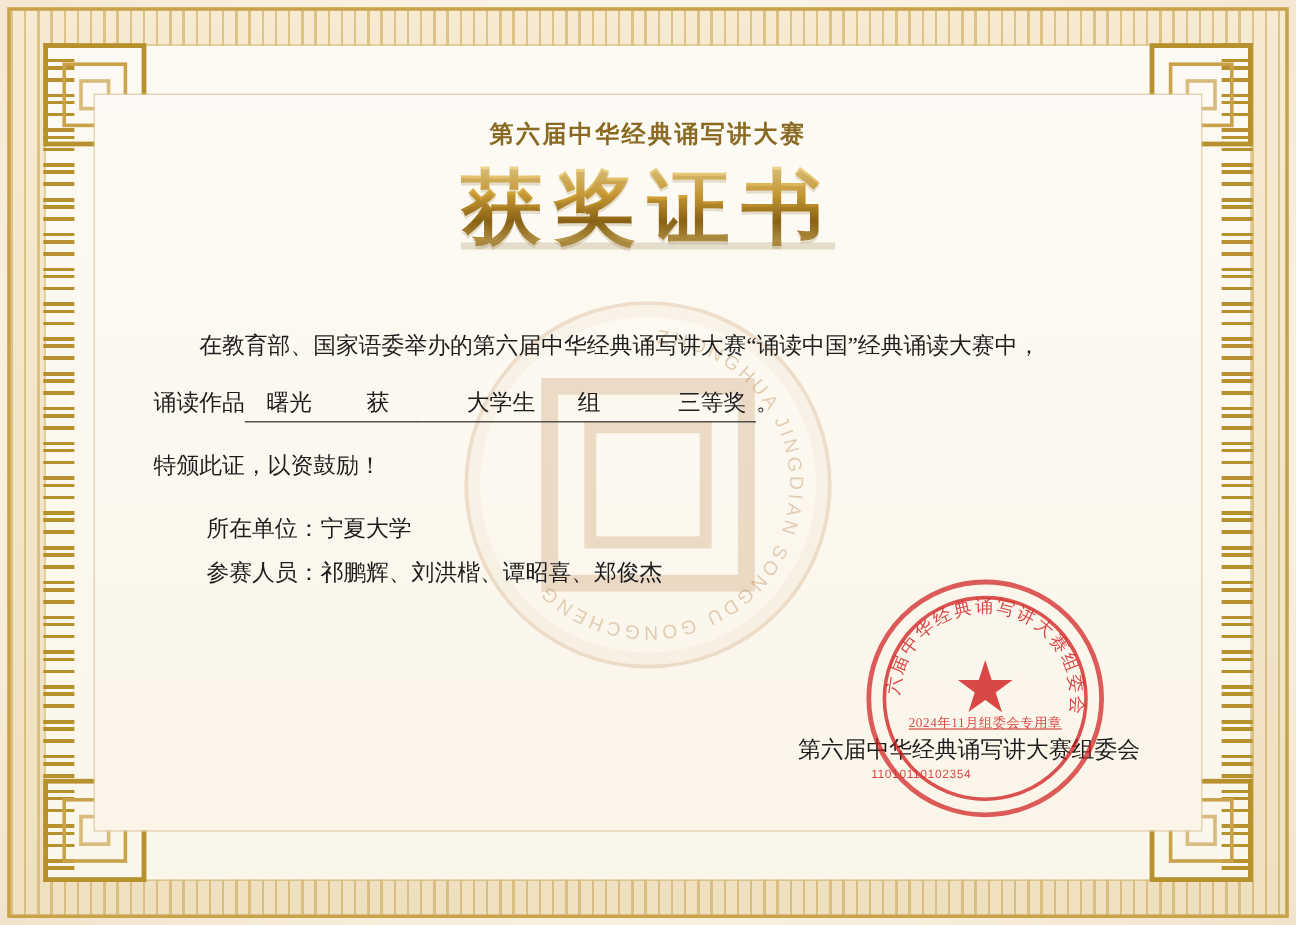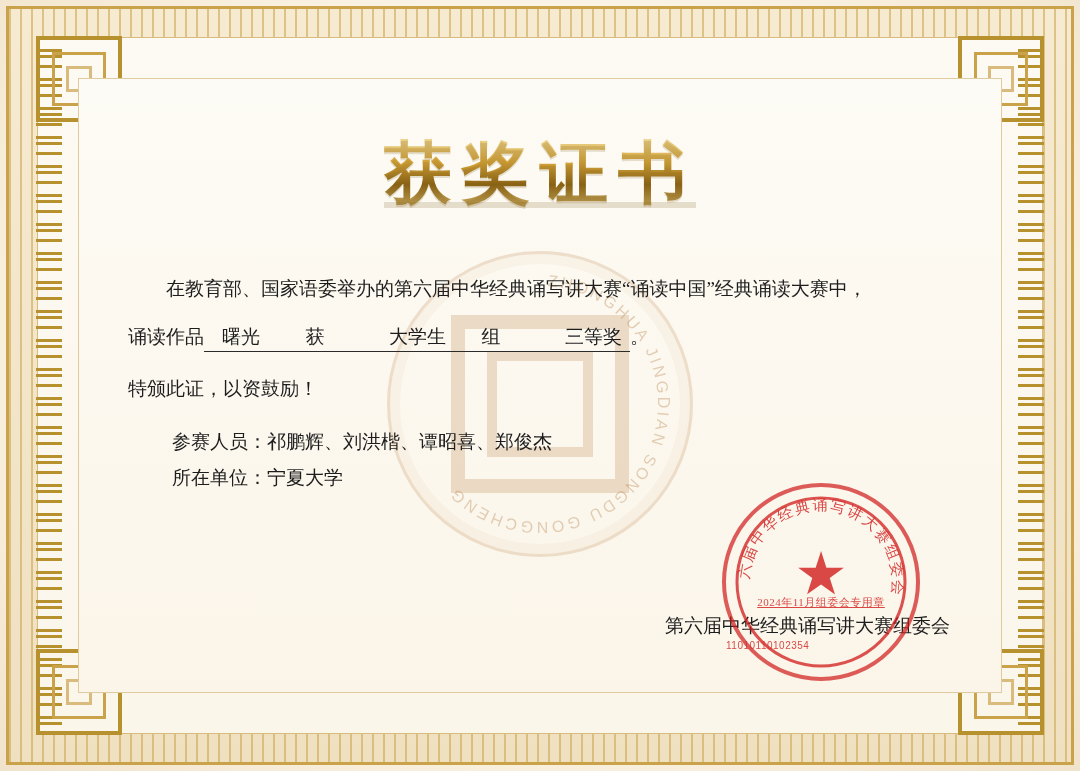--- a/index.html
+++ b/index.html
@@ -300,37 +300,38 @@
         <defs>
           <path id="wmcircle" d="M 150,150 m -118,0 a 118,118 0 1,1 236,0 a 118,118 0 1,1 -236,0"></path>
         </defs>
         <text fill="rgba(190,145,95,0.42)" font-size="16" font-family="Liberation Sans, sans-serif" letter-spacing="3">
           <textPath href="#wmcircle" startOffset="26%" id="wm-ring-path">ZHONGHUA JINGDIAN SONGDU GONGCHENG</textPath>
         </text>
       </svg>
     </div>
   </div>
 
+  <div class="title-small">第六届中华经典诵写讲大赛</div>
   <div class="title-big">获奖证书</div>
 
 
   <div class="body">
     <div class="para-1">在教育部、国家语委举办的第六届中华经典诵写讲大赛“诵读中国”经典诵读大赛中，</div>
     <div class="para-2">
       <span>诵读作品</span><span class="fill">曙光</span><span class="fill">获</span><span class="fill fill-wide">大学生</span><span class="fill">组</span><span class="fill fill-wide">三等奖</span><span>。</span>
     </div>
     <div class="para-3">特颁此证，以资鼓励！</div>
   </div>
 
   <div class="info-block">
     <div class="info-row">
-      <span>参赛人员：</span><span>祁鹏辉、刘洪楷、谭昭喜、郑俊杰</span>
+      <span>所在单位：</span><span>宁夏大学</span>
     </div>
     <div class="info-row">
-      <span>所在单位：</span><span>宁夏大学</span>
+      <span>参赛人员：</span><span>祁鹏辉、刘洪楷、谭昭喜、郑俊杰</span>
     </div>
   </div>
 
   <div class="sign">
     <div>第六届中华经典诵写讲大赛组委会</div>
   </div>
 
   <div class="seal">
     <svg viewBox="0 0 190 190" xmlns="http://www.w3.org/2000/svg">
       <defs>

